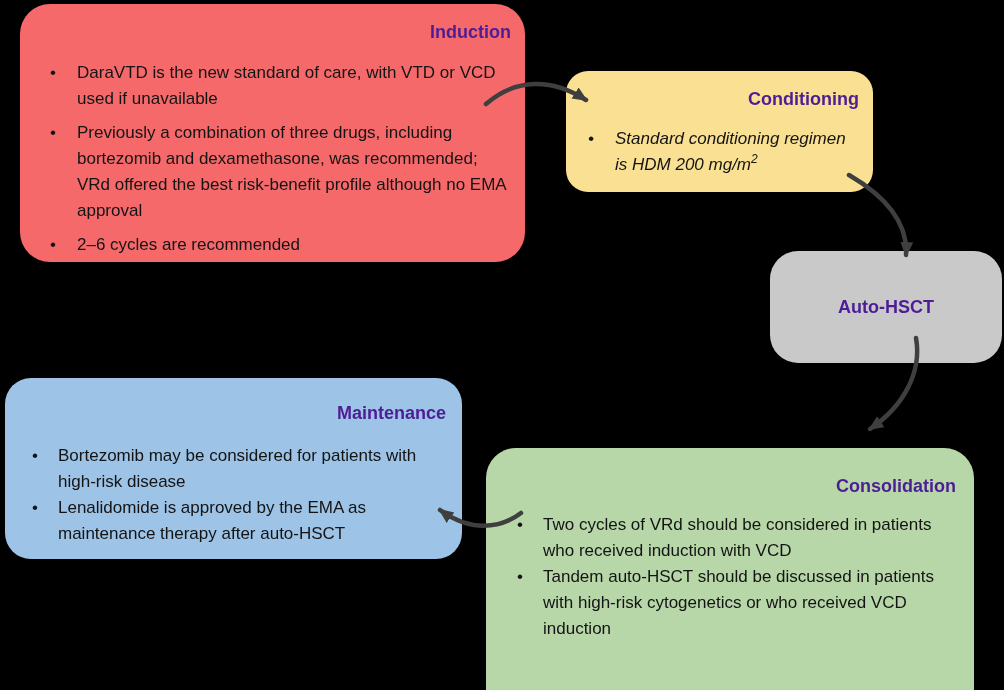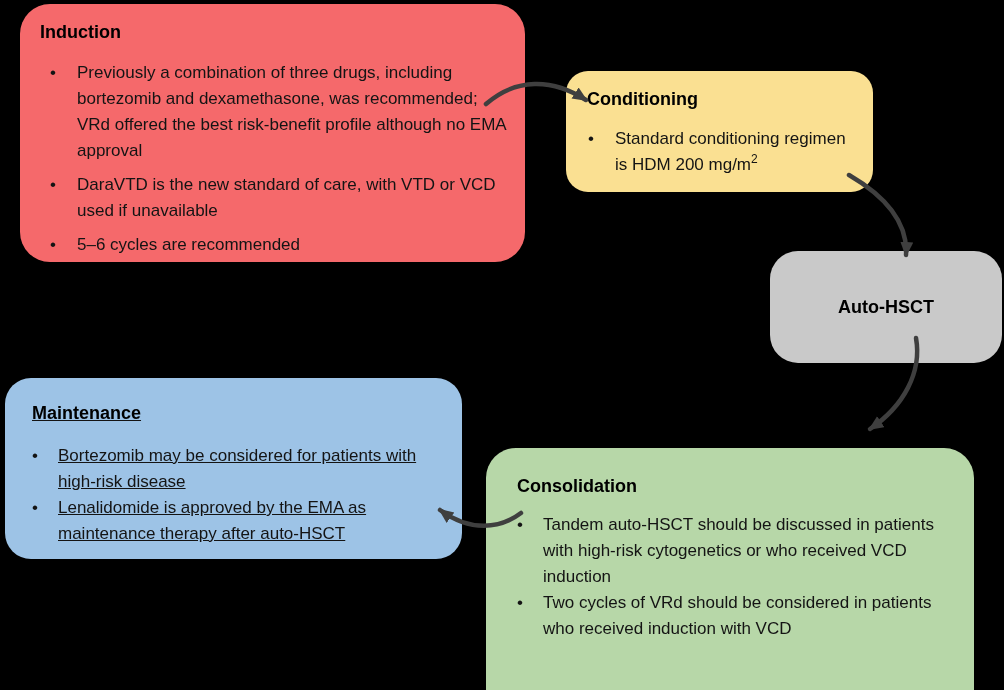--- a/index.html
+++ b/index.html
@@ -15,25 +15,25 @@
     background: #000000;
     overflow: hidden;
   }
   .box {
     position: absolute;
     box-sizing: border-box;
     color: #141414;
   }
   .box h2 {
     margin: 0;
-    text-align: left;
+    text-align: right;
     font-size: 18px;
     line-height: 23px;
     font-weight: bold;
-    color: #000000;
+    color: #4c1d95;
   }
   .box ul {
     list-style: none;
     margin: 0;
     padding: 0;
     font-size: 17px;
     line-height: 26px;
   }
   .box li {
     position: relative;
@@ -57,21 +57,21 @@
   #box-induction li { padding-left: 27px; }
   #box-induction li + li { margin-top: 8px; }
 
   
   #box-conditioning {
     left: 566px; top: 71px; width: 307px; height: 121px;
     border-radius: 22px;
     background: #FAE092;
     padding: 17px 14px 0 21px;
   }
-  #box-conditioning ul { margin: 15px 0 0 1px; }
+  #box-conditioning ul { margin: 15px 0 0 1px; font-style: italic; }
   #box-conditioning li { padding-left: 27px; }
 
   
   #box-autohsct {
     left: 770px; top: 251px; width: 232px; height: 112px;
     border-radius: 28px;
     background: #C9C9C9;
     display: flex;
     align-items: center;
     justify-content: center;
@@ -112,46 +112,46 @@
   }
 </style>
 </head>
 <body>
 
 <div id="canvas">
 
   <div class="box" id="box-induction" style="background-color: rgb(245, 105, 107);">
     <h2>Induction</h2>
     <ul>
+      <li>DaraVTD is the new standard of care, with VTD or VCD used if unavailable</li>
       <li>Previously a combination of three drugs, including bortezomib and dexamethasone, was recommended; VRd offered the best risk-benefit profile although no EMA approval</li>
-      <li>DaraVTD is the new standard of care, with VTD or VCD used if unavailable</li>
-      <li>5–6 cycles are recommended</li>
+      <li>2–6 cycles are recommended</li>
     </ul>
   </div>
 
   <div class="box" id="box-conditioning" style="background-color: rgb(250, 224, 146);">
     <h2>Conditioning</h2>
     <ul>
       <li><span>Standard conditioning regimen is HDM 200 mg/m</span><sup>2</sup></li>
     </ul>
   </div>
 
   <div class="box" id="box-autohsct" style="background-color: rgb(201, 201, 201);">
     <h2>Auto-HSCT</h2>
   </div>
 
   <div class="box" id="box-consolidation" style="background-color: rgb(183, 215, 168);">
     <h2>Consolidation</h2>
     <ul>
+      <li>Two cycles of VRd should be considered in patients who received induction with VCD</li>
       <li>Tandem auto-HSCT should be discussed in patients with high-risk cytogenetics or who received VCD induction</li>
-      <li>Two cycles of VRd should be considered in patients who received induction with VCD</li>
     </ul>
   </div>
 
-  <div class="box" id="box-maintenance" style="background-color: rgb(157, 195, 230); text-decoration: underline;">
+  <div class="box" id="box-maintenance" style="background-color: rgb(157, 195, 230);">
     <h2>Maintenance</h2>
     <ul>
       <li>Bortezomib may be considered for patients with high-risk disease</li>
       <li>Lenalidomide is approved by the EMA as maintenance therapy after auto-HSCT</li>
     </ul>
   </div>
 
   <svg id="arrow-layer" viewBox="0 0 1004 690" xmlns="http://www.w3.org/2000/svg">
     <defs>
       <marker id="ah" markerUnits="userSpaceOnUse" markerWidth="20" markerHeight="18" refX="13" refY="6.5" orient="auto">

